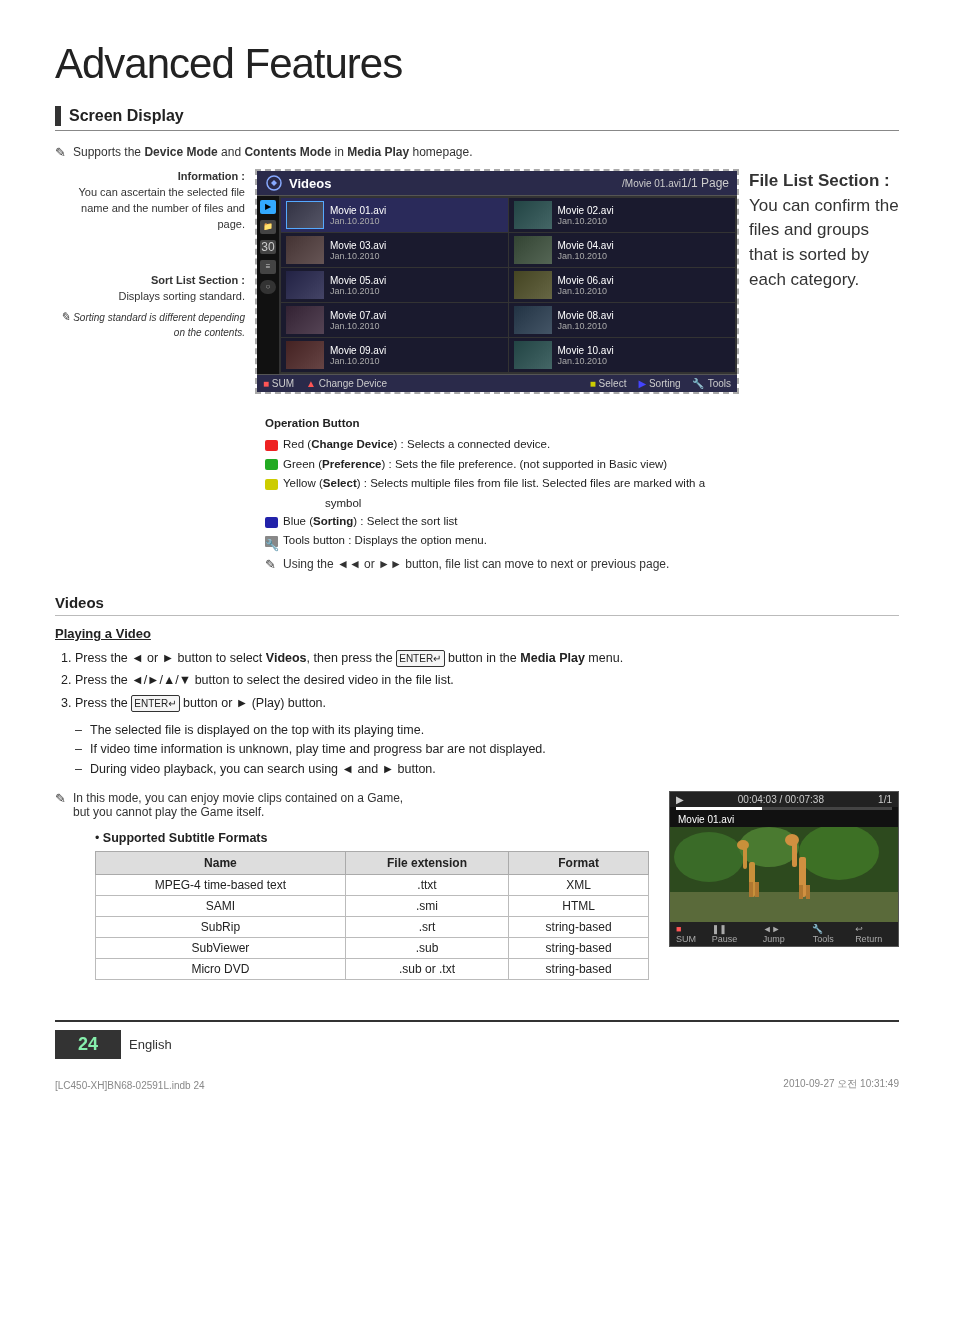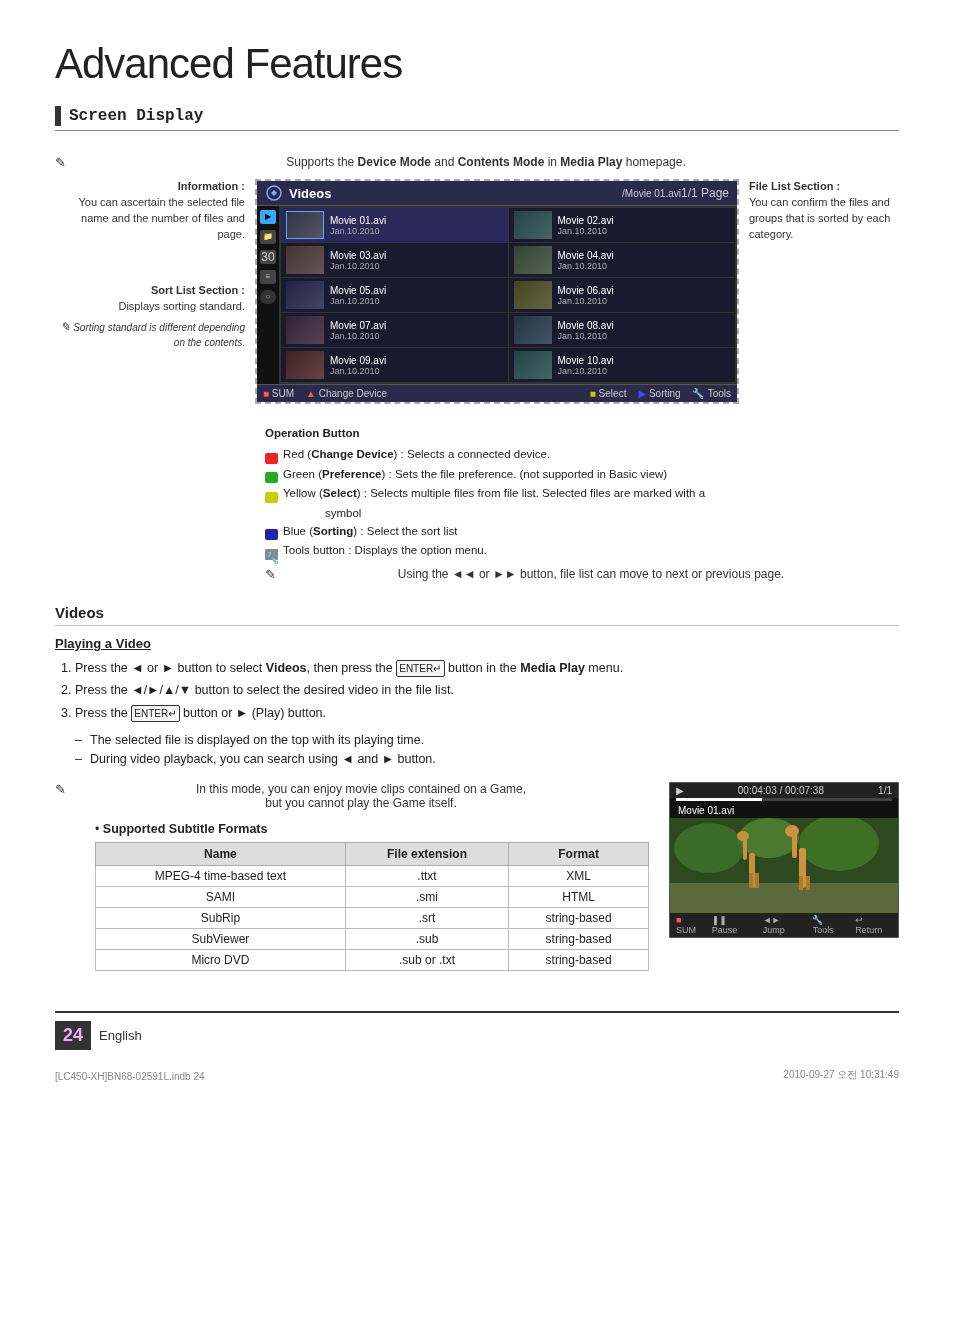--- a/index.html
+++ b/index.html
@@ -23,22 +23,21 @@
       color: #222;
       margin-bottom: 18px;
       letter-spacing: -1px;
     }
     
     .section-heading {
       display: flex;
       align-items: center;
       border-bottom: 1.5px solid #888;
       padding-bottom: 4px;
-      margin-bottom: 24px;
-      font-family: Liberation Mono, monospace;
+      margin-bottom: 14px;
     }
     .section-heading-bar {
       width: 6px;
       height: 20px;
       background: #333;
       margin-right: 8px;
       display: inline-block;
     }
     .section-heading-text {
       font-size: 16px;
@@ -49,21 +48,20 @@
       font-size: 12.5px;
       line-height: 1.55;
       margin-bottom: 8px;
     }
     .note-text {
       font-size: 12px;
       color: #333;
       margin-bottom: 10px;
       padding-left: 18px;
       position: relative;
-      text-align: center;
     }
     .note-text::before {
       content: '✎';
       position: absolute;
       left: 0;
       font-size: 13px;
     }
     
     .screen-display-area {
       display: flex;
@@ -85,21 +83,21 @@
     }
     .annotation-group.sort-list {
       margin-top: 40px;
     }
     .annotation-italic {
       font-style: italic;
       margin-top: 3px;
     }
     .right-annotations {
       width: 160px;
-      font-size: 11px;
+      font-size: 17px;
       line-height: 1.45;
       padding-left: 10px;
       color: #333;
       flex-shrink: 0;
     }
     
     .tv-screen {
       border: 2px dashed #aaa;
       flex: 1;
       min-width: 0;
@@ -194,21 +192,21 @@
       line-height: 1.6;
       margin-top: 6px;
       margin-bottom: 10px;
     }
     .op-title {
       font-weight: bold;
       margin-bottom: 3px;
     }
     .op-item {
       display: flex;
-      align-items: flex-end;
+      align-items: center;
       margin-bottom: 1px;
     }
     .op-color-box {
       width: 13px;
       height: 11px;
       border-radius: 2px;
       margin-right: 5px;
       margin-top: 2px;
       flex-shrink: 0;
     }
@@ -369,24 +367,24 @@
     
     .page-footer {
       display: flex;
       align-items: center;
       border-top: 2px solid #333;
       margin-top: 40px;
       padding-top: 8px;
     }
     .page-number-badge {
       background: #333;
-      color: #f0abfc;
+      color: #86efac;
       font-size: 18px;
       font-weight: bold;
-      padding: 4px 8px;
+      padding: 4px 23px;
       margin-right: 8px;
     }
     .page-number-lang {
       font-size: 13px;
       color: #333;
     }
     .footer-file {
       position: absolute;
       bottom: 8px;
       left: 55px;
@@ -607,20 +605,21 @@
       <li>
         Press the ◄/►/▲/▼ button to select the desired video in the file list.
       </li>
       <li>
         Press the <span class="small-icon-enter">ENTER↵</span> button or <strong>►</strong> (Play) button.
       </li>
     </ol>
 
     <ul class="dash-list">
       <li>The selected file is displayed on the top with its playing time.</li>
+      <li>If video time information is unknown, play time and progress bar are not displayed.</li>
       <li>During video playback, you can search using ◄ and ► button.</li>
     </ul>
 
     <div class="videos-bottom">
       <div class="videos-bottom-left">
         <div class="note-text" style="margin-bottom:12px;">
           <span>In this mode, you can enjoy movie clips contained on a Game,<br>but you cannot play the Game itself.</span>
         </div>
 
         <div class="subtitle-section">

